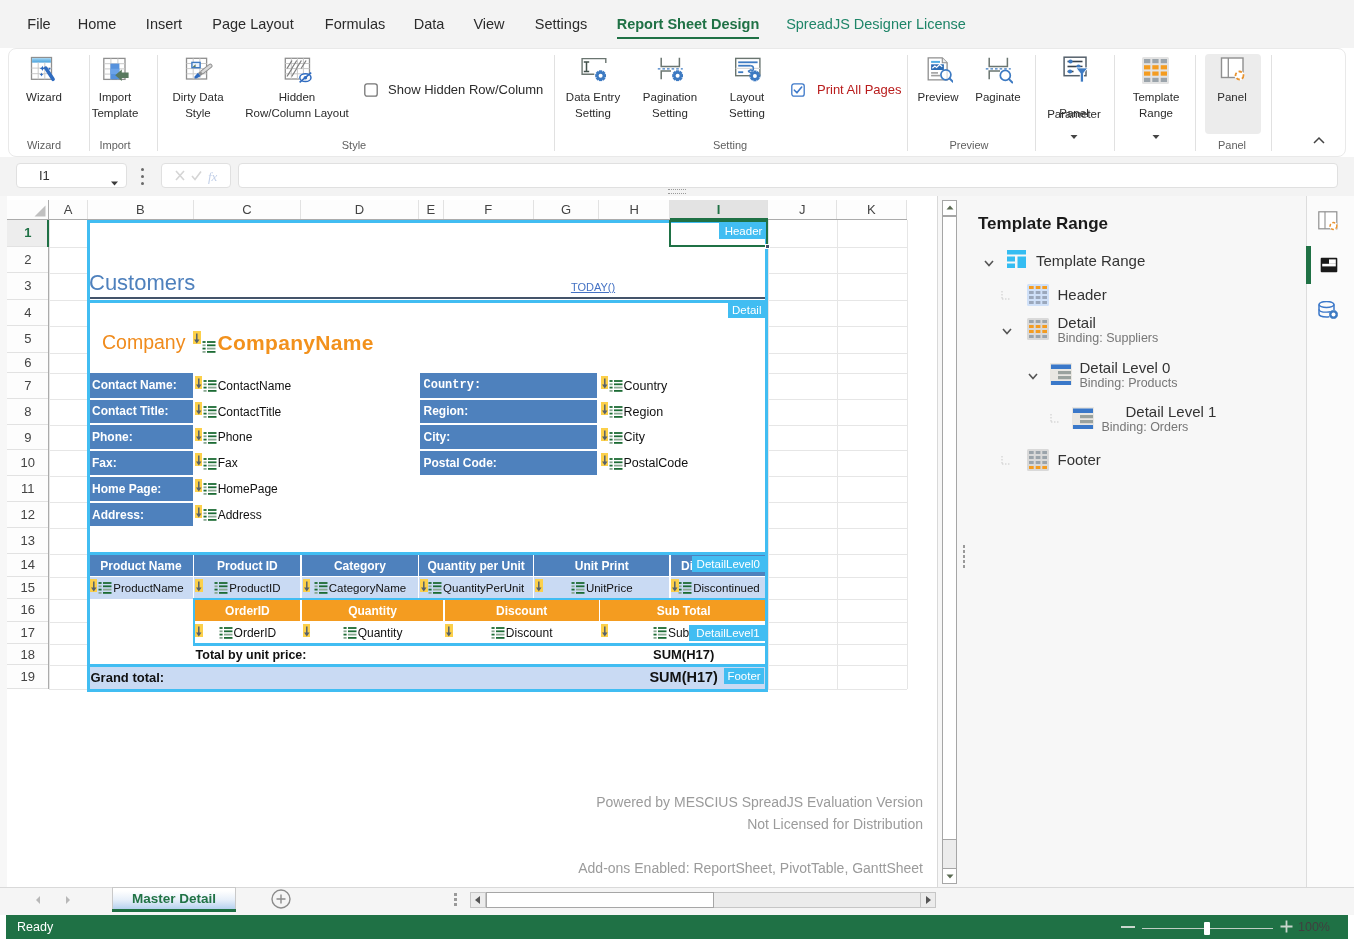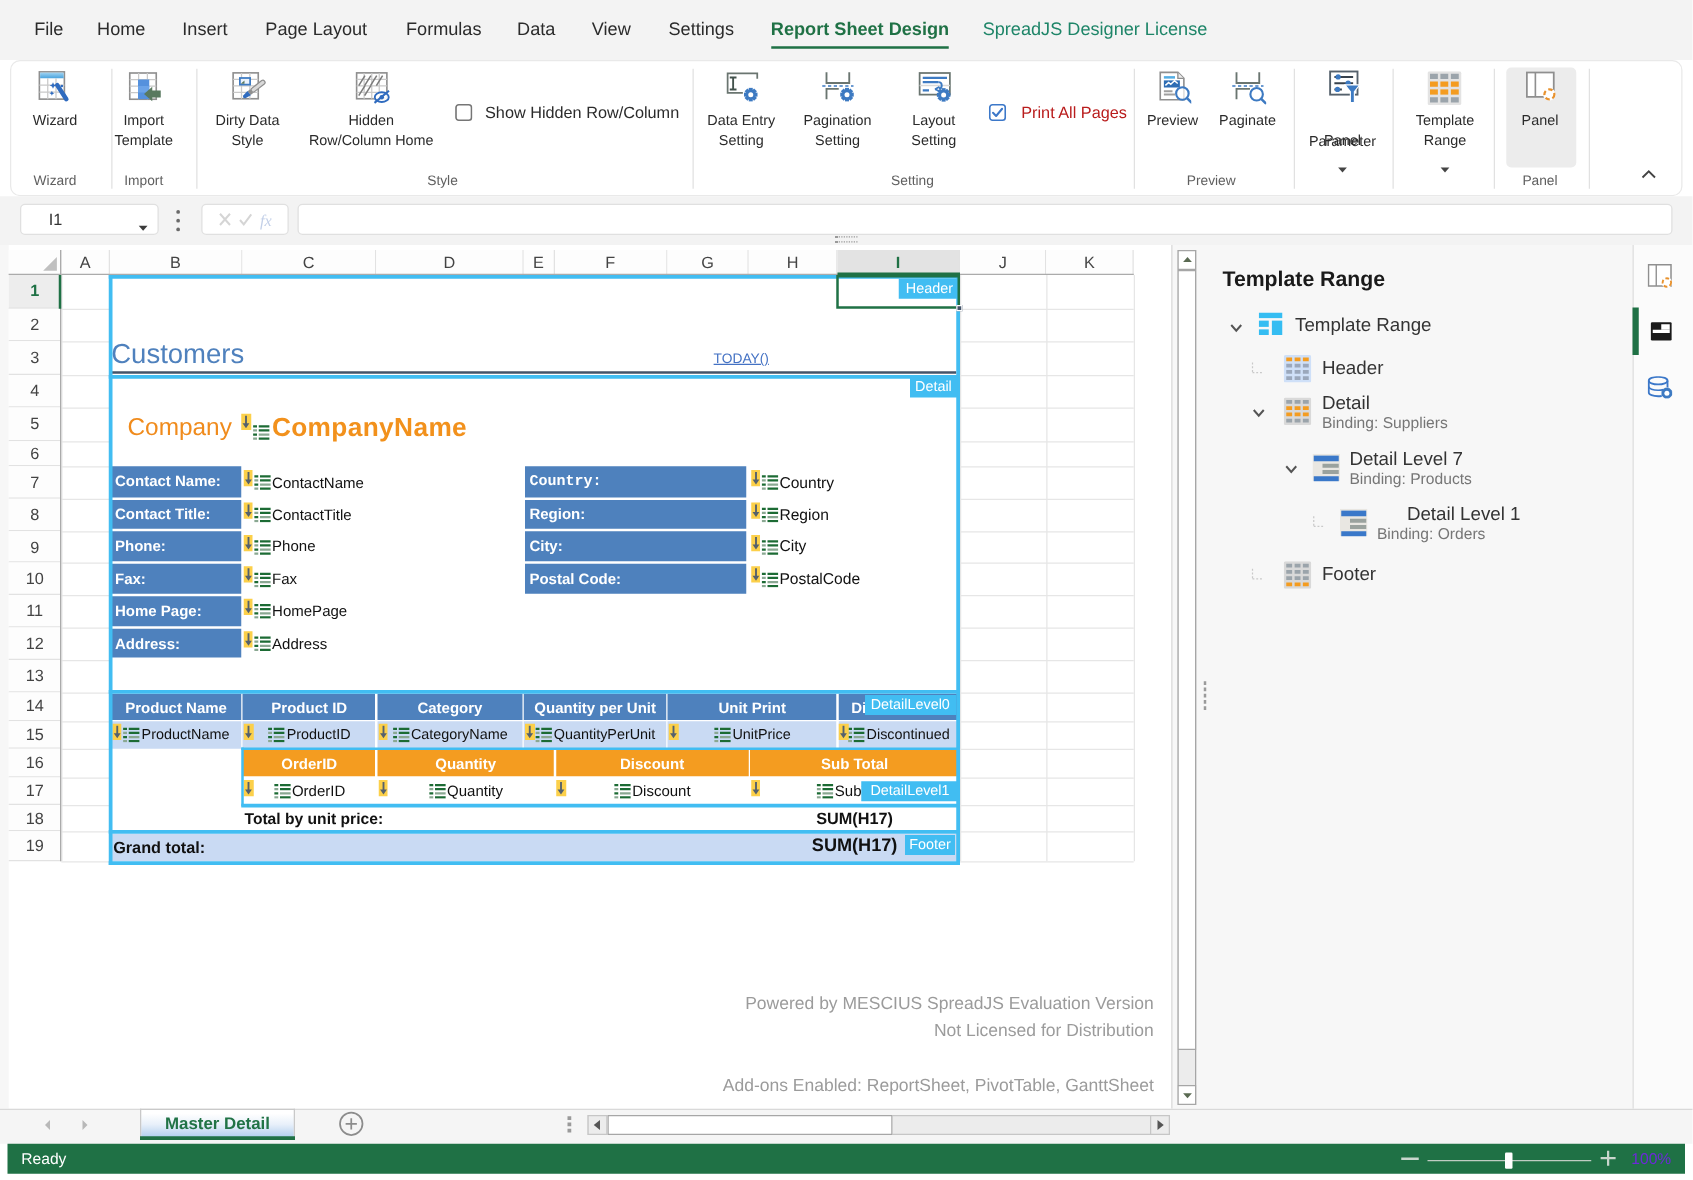--- a/index.html
+++ b/index.html
@@ -113,21 +113,21 @@
       <line x1="19.1" y1="12.5" x2="24.1" y2="4.5" stroke="#7a7a7a" stroke-width="1.2"></line>
       <line x1="5.0" y1="20.5" x2="10.0" y2="12.5" stroke="#7a7a7a" stroke-width="1.2"></line>
       <line x1="9.7" y1="20.5" x2="14.7" y2="12.5" stroke="#7a7a7a" stroke-width="1.2"></line>
       <ellipse cx="23.4" cy="21.7" rx="6.6" ry="4.6" fill="#fff" opacity="0.9"></ellipse>
       <ellipse cx="23.4" cy="21.7" rx="5.6" ry="3.9" fill="none" stroke="#2f6bbf" stroke-width="1.5"></ellipse>
       <circle cx="23.4" cy="21.7" r="1.8" fill="#2f6bbf"></circle>
       <line x1="17.6" y1="26.3" x2="29.2" y2="16.6" stroke="#2f6bbf" stroke-width="1.6"></line>
     </svg>
   </div>
 <div class="blabel" style="left:242px;top:90.0px;width:110px;">Hidden</div>
-<div class="blabel" style="left:242px;top:105.5px;width:110px;">Row/Column Home</div>
+<div class="blabel" style="left:242px;top:105.5px;width:110px;">Row/Column Layout</div>
 <div class="icon" style="left:578.0px;top:56.0px;width:30.0px;height:30.0px;">
     <svg width="30" height="30" viewBox="0 0 30 30">
       <path d="M16.3 18.3 L4.1 18.3 4.1 2.6 27.8 2.6 27.8 7" fill="none" stroke="#6a7570" stroke-width="1.4"></path>
       <path d="M5.8 6 h5.4 M8.5 6 v9.6 M5.8 15.6 h5.4" stroke="#43524c" stroke-width="1.5" fill="none"></path>
       <g transform="translate(22.6,19.7)">
         <circle cx="0" cy="0" r="3.9" fill="#3d7ac2"></circle>
         <rect x="-1.6" y="-5.4" width="3.2" height="3.0" fill="#3d7ac2" transform="rotate(0)"></rect>
         <rect x="-1.6" y="-5.4" width="3.2" height="3.0" fill="#3d7ac2" transform="rotate(45)"></rect>
         <rect x="-1.6" y="-5.4" width="3.2" height="3.0" fill="#3d7ac2" transform="rotate(90)"></rect>
         <rect x="-1.6" y="-5.4" width="3.2" height="3.0" fill="#3d7ac2" transform="rotate(135)"></rect>
@@ -833,21 +833,21 @@
 <div style="left:1026.5px;top:368.0px;width:12.0px;height:12.0px;"><svg width="12" height="12">
       <path d="M2 4 L6 8.5 L10 4" fill="none" stroke="#555" stroke-width="1.6"></path>
     </svg></div>
 <div style="left:1050.0px;top:363.0px;width:22.0px;height:22.0px;"><svg width="22" height="22" viewBox="0 0 22 22">
       <rect x="0" y="0" width="22" height="22" fill="#e9e7e2"></rect>
       <rect x="1" y="1.5" width="20" height="4.5" fill="#3a78c9"></rect>
       <rect x="8" y="8" width="13" height="3.2" fill="#9aa29e"></rect>
       <rect x="8" y="13" width="13" height="3.2" fill="#9aa29e"></rect>
       <rect x="1" y="18" width="20" height="4.5" fill="#3a78c9"></rect>
     </svg></div>
-<div class="treelbl" style="left:1079.5px;top:359px;height:18px;line-height:18px;">Detail Level 7</div>
+<div class="treelbl" style="left:1079.5px;top:359px;height:18px;line-height:18px;">Detail Level 0</div>
 <div class="bindlbl" style="left:1079.5px;top:376px;height:15px;line-height:15px;">Binding: Products</div>
 <div style="left:1050.0px;top:411.0px;width:12.0px;height:12.0px;"><svg width="12" height="12">
       <path d="M1 1 V9 M1 9 H9" fill="none" stroke="#c9c9c9" stroke-width="1" stroke-dasharray="1.5,1.5"></path>
     </svg></div>
 <div style="left:1072.0px;top:407.0px;width:22.0px;height:22.0px;"><svg width="22" height="22" viewBox="0 0 22 22">
       <rect x="0" y="0" width="22" height="22" fill="#e9e7e2"></rect>
       <rect x="1" y="1.5" width="20" height="4.5" fill="#3a78c9"></rect>
       <rect x="8" y="8" width="13" height="3.2" fill="#9aa29e"></rect>
       <rect x="8" y="13" width="13" height="3.2" fill="#9aa29e"></rect>
       <rect x="1" y="18" width="20" height="4.5" fill="#3a78c9"></rect>
@@ -929,12 +929,12 @@
       <path d="M5 3 L10 7 L5 11 Z" fill="#555"></path>
     </svg></div>
 <div style="left:6.0px;top:914.5px;width:1342.0px;height:24.0px;background:#1f7145"></div>
 <div style="left:17px;top:914.5px;height:24px;line-height:24px;font-size:12.5px;color:#fff;">Ready</div>
 <div style="left:1121.0px;top:925.5px;width:14.0px;height:2.0px;background:#c9d6cd"></div>
 <div style="left:1141.5px;top:927.5px;width:131.0px;height:1.5px;background:#bfccc3"></div>
 <div style="left:1204.0px;top:921.5px;width:6.0px;height:13.0px;background:#fff;border-radius:1px"></div>
 <div style="left:1279px;top:919px;width:15px;height:15px;"><svg width="15" height="15">
       <path d="M7.5 1.5 V13.5 M1.5 7.5 H13.5" stroke="#c9d6cd" stroke-width="1.8"></path>
     </svg></div>
-<div style="left:1298px;top:914.5px;width:46px;height:24px;line-height:24px;font-size:12.5px;color:#6d28d9;text-align:center;">100%</div>
+<div style="left:1298px;top:914.5px;width:46px;height:24px;line-height:24px;font-size:12.5px;color:#404040;text-align:left;">100%</div>
 </body></html>

